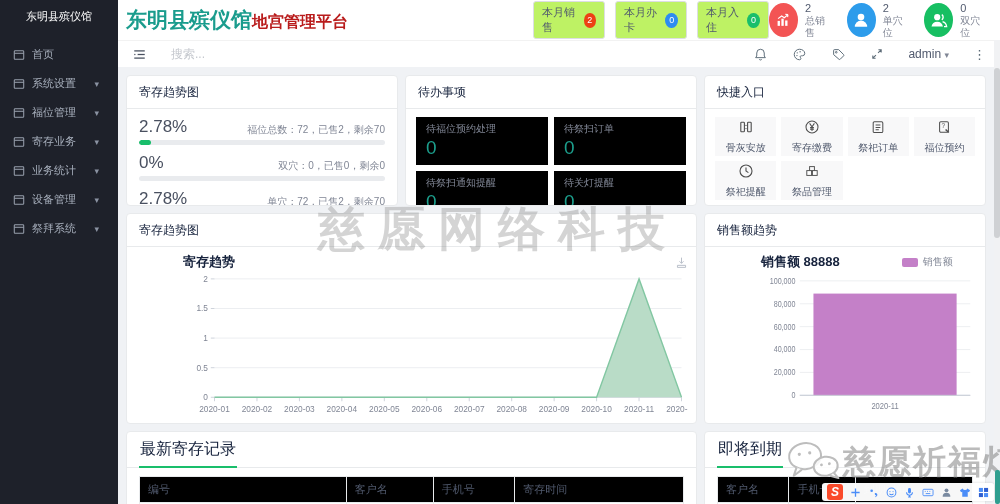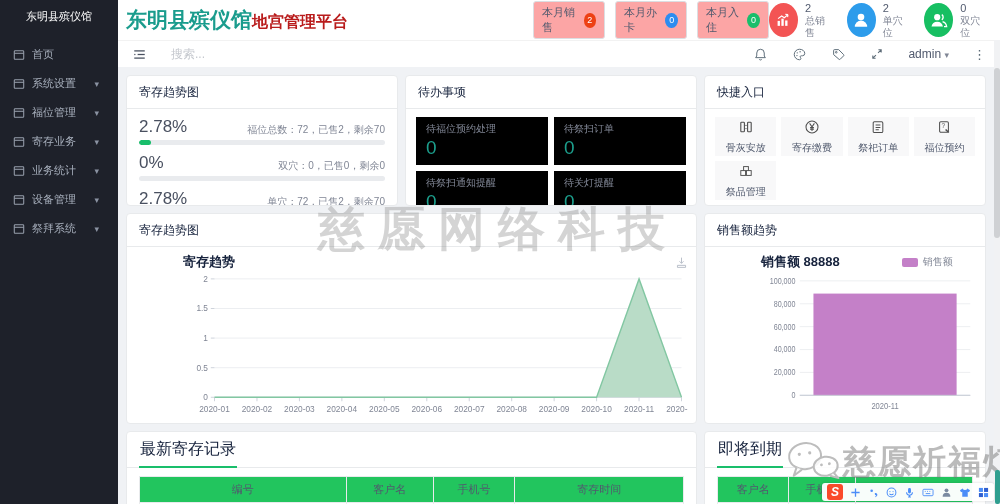--- a/index.html
+++ b/index.html
@@ -14,21 +14,21 @@
   .menu-item .caret { margin-left:auto; font-size:9px; color:#8b93a2; }
   .menu-icon { flex:none; display:flex; }
 
   
   .main { position:absolute; left:118px; top:0; right:0; bottom:0; }
   .topbar { height:40px; background:#fff; display:flex; align-items:center; padding:0 14px 0 8px; }
   .brand { display:flex; align-items:baseline; white-space:nowrap; }
   .brand-title { font-family:"Liberation Serif","DejaVu Serif",serif; font-weight:700; font-size:21px; color:#1a9c8d; }
   .brand-sub { font-family:"Liberation Serif","DejaVu Serif",serif; font-weight:700; font-size:16px; color:#b91c1c; }
   .badges { display:flex; gap:10px; margin-left:185px; }
-  .badge-chip { display:flex; align-items:center; gap:5px; border:1px solid #dcdee2; border-radius:3px; background:#fca5a5; padding:3px 8px; font-size:11px; color:#515a6e; cursor:pointer; }
+  .badge-chip { display:flex; align-items:center; gap:5px; border:1px solid #dcdee2; border-radius:3px; background:#bef264; padding:3px 8px; font-size:11px; color:#515a6e; cursor:pointer; }
   .badge-dot { width:15px; height:15px; border-radius:50%; color:#fff; font-size:9px; display:flex; align-items:center; justify-content:center; }
   .stats { margin-left:auto; display:flex; gap:16px; align-items:center; }
   .stat { display:flex; align-items:center; gap:7px; }
   .stat-circle { width:34px; height:34px; border-radius:50%; display:flex; align-items:center; justify-content:center; }
   .stat-value { font-size:11px; color:#515a6e; line-height:1.3; }
   .stat-label { font-size:10px; color:#808695; line-height:1.2; }
 
   .toolbar { height:27px; background:#fff; border-top:1px solid #f2f2f2; display:flex; align-items:center; padding:0 14px; }
   .search-input { border:none; outline:none; font-size:12px; color:#515a6e; margin-left:24px; width:160px; background:transparent; }
   .search-input::placeholder { color:#c5c8ce; }
@@ -81,21 +81,21 @@
   .dl-icon { margin-left:auto; display:flex; cursor:pointer; }
   .legend { display:flex; align-items:center; gap:5px; margin-left:62px; }
   .legend-swatch { width:16px; height:9px; border-radius:2px; }
   .legend-label { font-size:10px; color:#808695; }
   .chart-svg { width:100%; height:148px; display:block; }
 
   
   .tcard-head { padding:7px 12px 0; border-bottom:1px solid #e8eaec; font-size:16px; color:#17233d; }
   .tcard-head span { display:inline-block; padding:0 1px 6px; border-bottom:2px solid #19be6b; margin-bottom:-1px; }
   .dash-table { width:calc(100% - 24px); margin:8px 12px 0; border-collapse:collapse; font-size:11px; table-layout:fixed; }
-  .dash-table th { background:#22c55e; color:#515a6e; font-weight:400; text-align:center; padding:5px 8px; border:1px solid #e8eaec; }
+  .dash-table th { background:#000000; color:#515a6e; font-weight:400; text-align:left; padding:5px 8px; border:1px solid #e8eaec; }
   .dash-table td { color:#515a6e; padding:6px 8px; border:1px solid #e8eaec; }
 
   
   .wm-center { position:absolute; left:318px; top:198px; font-size:47px; font-weight:700; letter-spacing:13px; color:rgba(125,125,125,.33); white-space:nowrap; z-index:40; pointer-events:none; }
   .wm-corner { position:absolute; left:843px; top:440px; font-size:33px; font-weight:700; letter-spacing:2px; color:rgba(120,120,120,.5); white-space:nowrap; z-index:40; pointer-events:none; }
   .wm-wechat { position:absolute; left:783px; top:436px; z-index:40; pointer-events:none; }
 
   
   .scrollbar { position:absolute; right:0; top:40px; bottom:0; width:6px; background:#f1f2f4; z-index:30; }
   .scroll-thumb { position:absolute; top:28px; height:170px; width:6px; border-radius:3px; background:#cfd1d4; cursor:grab; }
@@ -373,20 +373,27 @@
                 </svg></span>
             <span class="quick-label">祭祀订单</span>
           </div>
           <div class="quick-tile">
             <span><svg width="16" height="16" viewBox="0 0 20 20" fill="none" stroke="#4f4f4f" stroke-width="1.3">
                   <rect x="4.5" y="3.5" width="11" height="13" rx="1.5"></rect>
                   <text x="9" y="11.5" font-size="8" fill="#4f4f4f" stroke="none" text-anchor="middle">?</text>
                   <path d="M12 13l4 4" stroke-width="1.8"></path>
                 </svg></span>
             <span class="quick-label">福位预约</span>
+          </div>
+          <div class="quick-tile">
+            <span><svg width="16" height="16" viewBox="0 0 20 20" fill="none" stroke="#4f4f4f" stroke-width="1.4">
+                  <circle cx="10" cy="10" r="7.5"></circle>
+                  <path d="M10 5.5V10l3 2"></path>
+                </svg></span>
+            <span class="quick-label">祭祀提醒</span>
           </div>
           <div class="quick-tile">
             <span><svg width="16" height="16" viewBox="0 0 20 20" fill="none" stroke="#4f4f4f" stroke-width="1.2">
                   <rect x="7" y="4.5" width="6" height="6"></rect>
                   <rect x="3.5" y="9.5" width="6" height="6" fill="#fff"></rect>
                   <rect x="10.5" y="9.5" width="6" height="6" fill="#fff"></rect>
                 </svg></span>
             <span class="quick-label">祭品管理</span>
           </div>
         </div>

